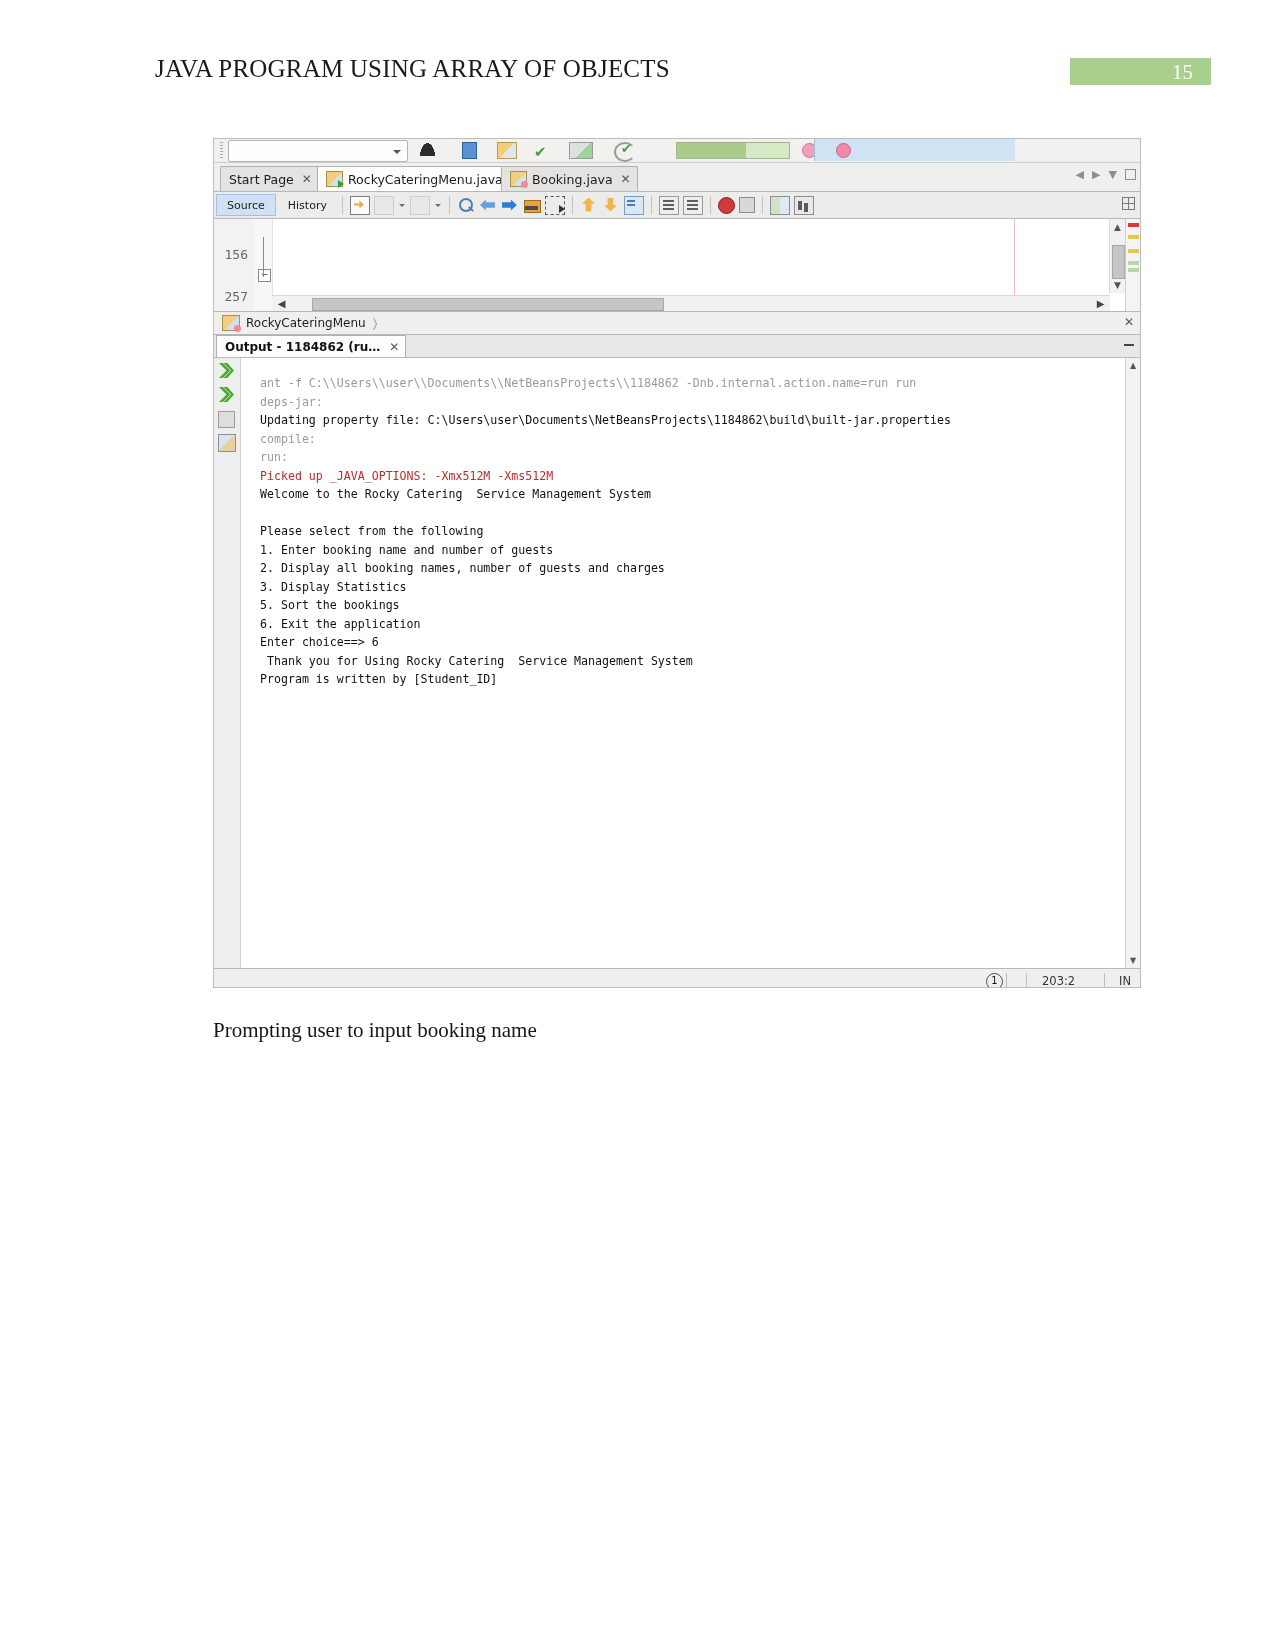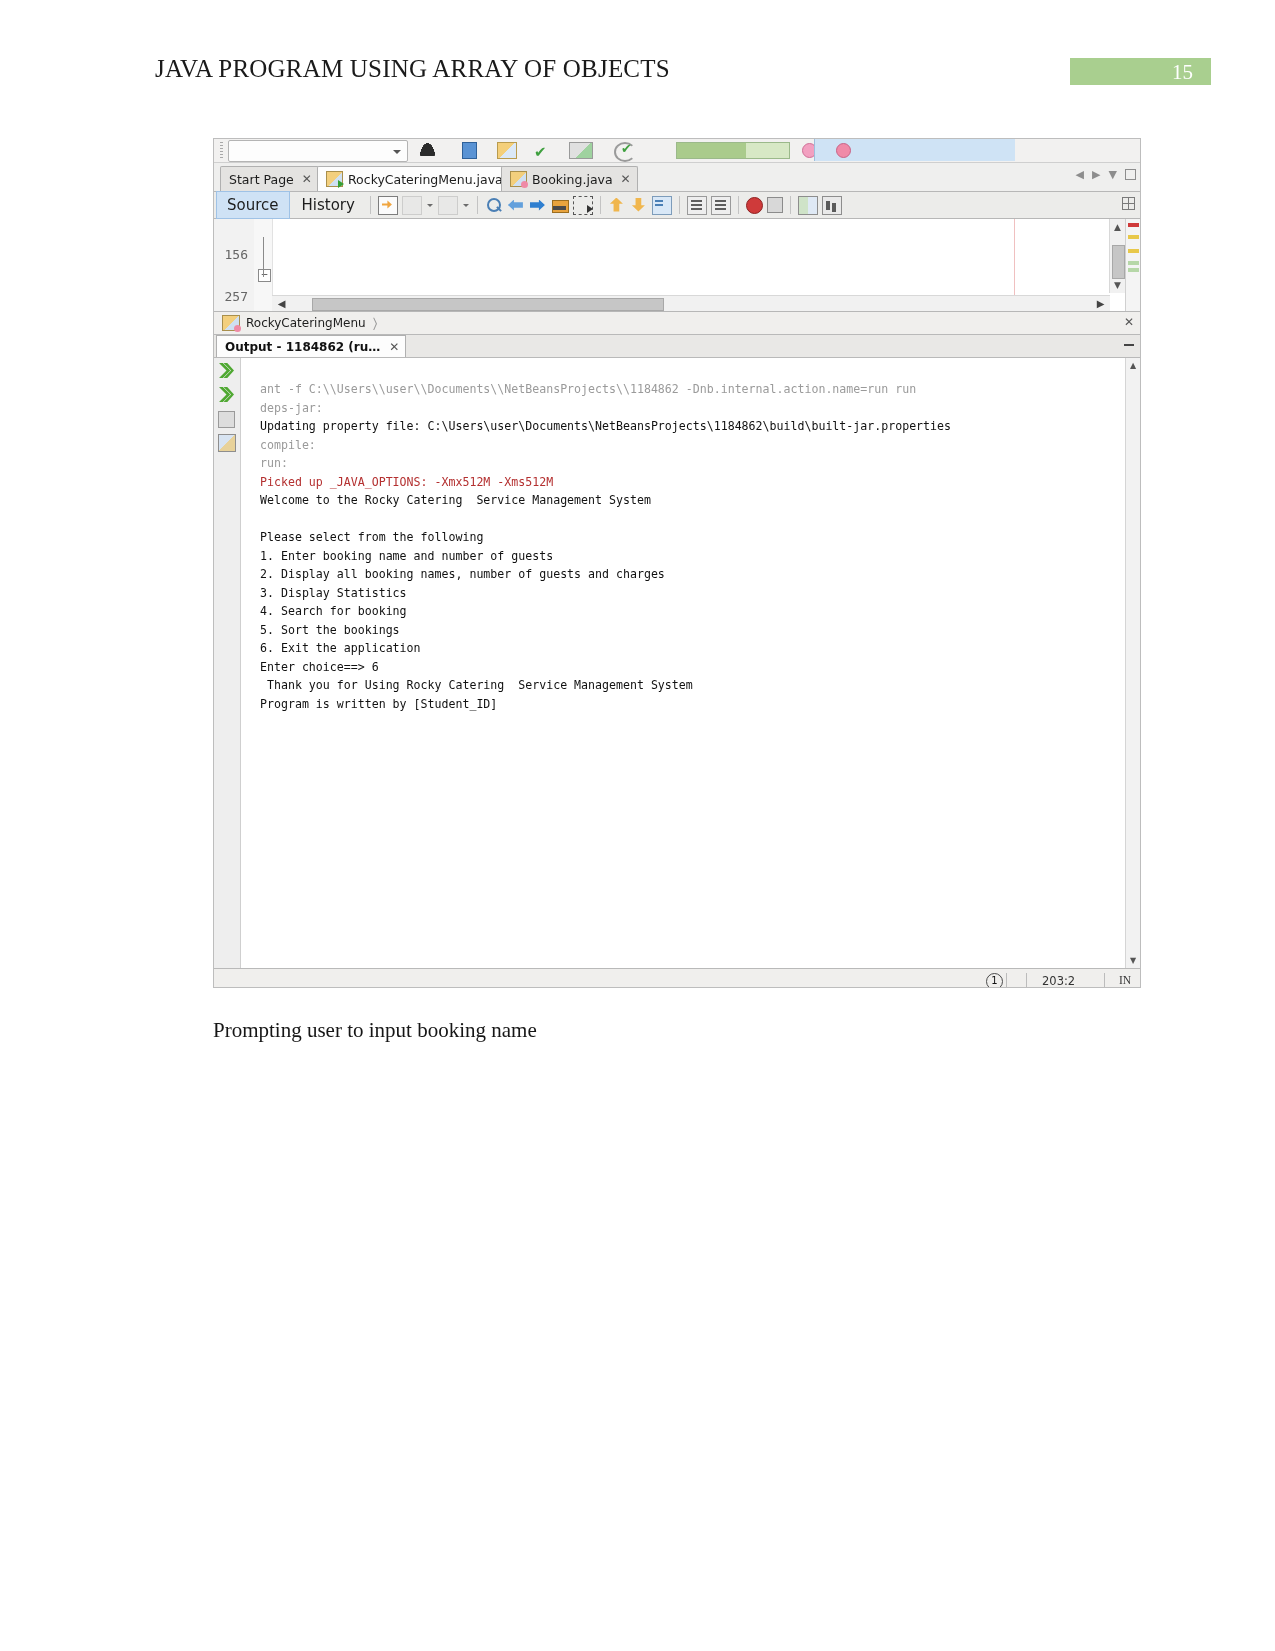--- a/index.html
+++ b/index.html
@@ -175,24 +175,24 @@
   
   .srcbar {
     position: relative;
     height: 26px;
     background: #ececea;
     border-bottom: 1px solid #b7b7b7;
     display: flex;
     align-items: center;
   }
   .srcbtn {
-    height: 28px;
+    height: 22px;
     padding: 0 10px;
     display: flex; align-items: center;
-    font-size: 15px;
+    font-size: 11px;
     color: #1d1d1d;
     margin-left: 2px;
   }
   .srcbtn.sel { background: #cfe2f5; border: 1px solid #9fc2e6; box-sizing: border-box; }
   .tsep { width: 1px; height: 18px; background: #c3c3c3; margin: 0 5px; }
   .tico {
     width: 18px; height: 17px;
     margin: 0 2px;
     position: relative;
     flex: 0 0 auto;
@@ -352,21 +352,21 @@
   .cg-run1:after, .cg-run2:after {
     content:""; position:absolute; left:1px; top:1px; width:15px; height:15px;
     background:#4fa832;
     clip-path: polygon(0 0,50% 50%,0 100%,25% 100%,75% 50%,25% 0, 30% 0, 80% 50%, 30% 100%, 55% 100%, 100% 50%, 55% 0);
   }
   .cg-stop { top: 53px; width: 15px; height: 15px; background: #ddd; border: 1px solid #9a9a9a; }
   .cg-tree { top: 76px; width: 16px; height: 16px; background: linear-gradient(135deg,#d8e4f2 0 50%, #e8d29a 50% 100%); border: 1px solid #8e8e8e; }
   .con-body {
     position: absolute;
     left: 26px; right: 14px; top: 0; bottom: 0;
-    padding: 22px 0 0 20px;
+    padding: 16px 0 0 20px;
     overflow: hidden;
   }
   .cline {
     font-family: "DejaVu Sans Mono", monospace;
     font-size: 11.6px;
     line-height: 18.5px;
     color: #111111;
     white-space: pre;
   }
   .cline.dim { color: #9a9a9a; }
@@ -391,21 +391,21 @@
     font-family: "DejaVu Sans", sans-serif;
   }
   .sb-notif {
     position: absolute; left: 772px; top: 4px;
     width: 15px; height: 15px;
     border: 1px solid #4a4a4a; border-radius: 50%;
     font-size: 10px; text-align: center; line-height: 14px; color: #111;
   }
   .sb-div { position:absolute; top:4px; width:1px; height:15px; background:#bcbcbc; }
   .sb-pos { position: absolute; left: 828px; top: 5px; }
-  .sb-ins { position: absolute; left: 905px; top: 5px; font-family: Liberation Serif, serif; }
+  .sb-ins { position: absolute; left: 905px; top: 5px; }
 
   
   .caption {
     position: absolute;
     left: 213px; top: 1018px;
     font-family: "Liberation Serif", serif;
     font-size: 21px;
     color: #161616;
   }
 </style>
@@ -566,21 +566,20 @@
         <div class="cline">Updating property file: C:\Users\user\Documents\NetBeansProjects\1184862\build\built-jar.properties</div>
         <div class="cline dim">compile:</div>
         <div class="cline dim">run:</div>
         <div class="cline red">Picked up _JAVA_OPTIONS: -Xmx512M -Xms512M</div>
         <div class="cline">Welcome to the Rocky Catering  Service Management System</div>
         <div class="cline blank">&nbsp;</div>
         <div class="cline">Please select from the following</div>
         <div class="cline">1. Enter booking name and number of guests</div>
         <div class="cline">2. Display all booking names, number of guests and charges</div>
         <div class="cline">3. Display Statistics</div>
-        <div class="cline">4. Search for booking</div>
         <div class="cline">5. Sort the bookings</div>
         <div class="cline">6. Exit the application</div>
         <div class="cline">Enter choice==&gt; 6</div>
         <div class="cline"> Thank you for Using Rocky Catering  Service Management System</div>
         <div class="cline">Program is written by [Student_ID]</div>
       </div>
     <div class="con-scrollv">
       <div class="csv-up">▲</div>
       <div class="csv-dn">▼</div>
     </div>

